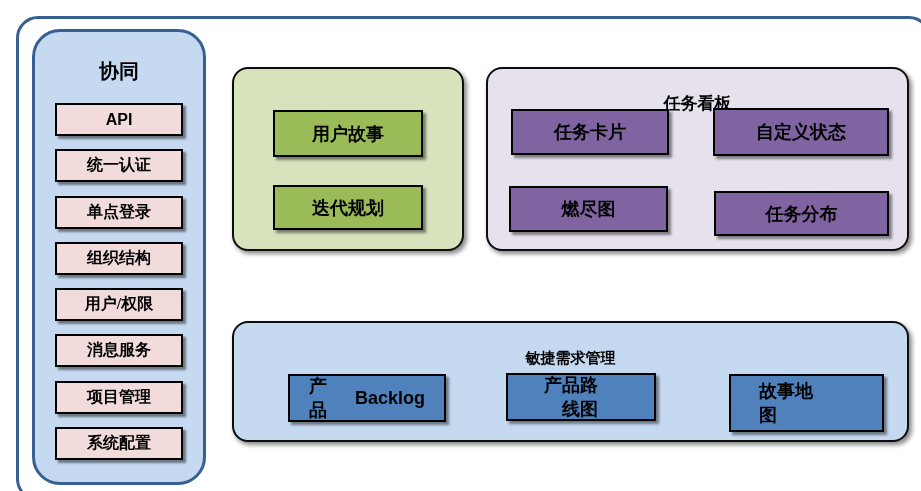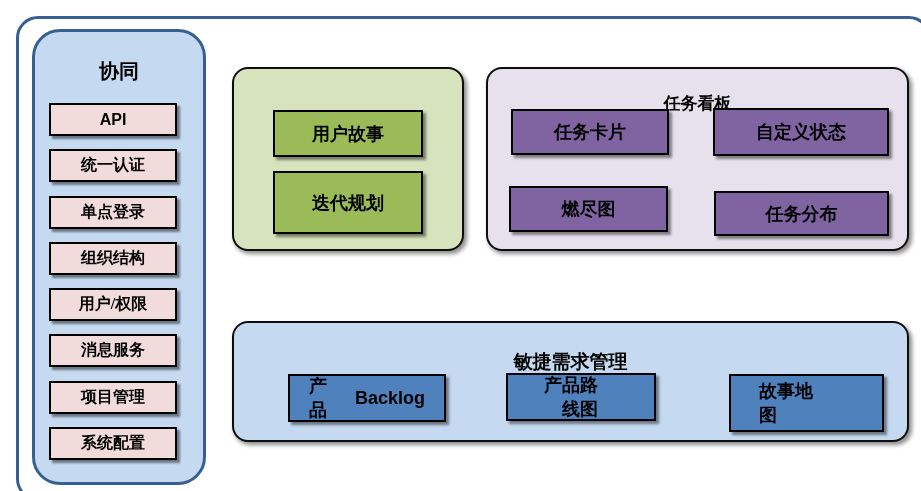--- a/index.html
+++ b/index.html
@@ -16,21 +16,21 @@
   .sidebar {
     position: absolute; left: 13px; top: 10px; width: 174px; height: 456px;
     background: #c5d9f1; border: 3.5px solid #376092; border-radius: 28px;
   }
   .sidebar-title {
     padding-top: 12px; text-align: center;
     font-size: 20px; font-weight: 700; color: #000;
   }
   .sidebar-items {
     position: absolute; left: 0; top: 57px; width: 100%;
-    display: flex; flex-direction: column; gap: 13.3px;
+    display: flex; flex-direction: column; align-items: center; gap: 13.3px;
   }
   .pill {
     width: 128px; height: 33px; flex: 0 0 33px;
     background: #f2dcdb; border: 2.5px solid #000;
     box-shadow: 2.5px 2.5px 2px rgba(0,0,0,0.45);
     display: flex; align-items: center; justify-content: center;
     font-family: "Liberation Serif", "DejaVu Serif", serif;
     font-weight: 700; font-size: 16px; color: #000;
   }
   .latin { font-family: "Liberation Sans", "DejaVu Sans", sans-serif; font-weight: 700; }
@@ -41,36 +41,36 @@
     box-shadow: 2.5px 3px 4px rgba(0,0,0,0.45);
   }
   .group-title {
     text-align: center; font-weight: 700; font-size: 17px; color: #000;
   }
   .group-green  { left: 213px; top: 48px;  width: 232px; height: 184px; background: #d6e3bc; }
   .group-purple { left: 467px; top: 48px;  width: 423px; height: 184px; background: #e6e1ed; }
   .group-blue   { left: 213px; top: 302px; width: 677px; height: 121px; background: #c5d9f1; }
   .group-green  .group-title { padding-top: 10px; }
   .group-purple .group-title { padding-top: 9px; }
-  .group-blue   .group-title { padding-top: 12px; font-size: 19px; }
+  .group-blue   .group-title { padding-top: 12px; font-size: 15px; }
 
   .feature {
     position: absolute; border: 2.5px solid #000;
     box-shadow: 3px 3px 2.5px rgba(0,0,0,0.45);
     display: flex; align-items: center; justify-content: center;
     font-family: "Liberation Serif", "DejaVu Serif", serif;
     font-weight: 700; font-size: 18px; color: #000;
   }
   .f-green  { background: #9bbb59; }
   .f-purple { background: #8064a2; }
   .f-blue   { background: #4f81bd; }
 
   
   .g-item-0 { left: 39px;  top: 41px;  width: 150px; height: 47px; }
-  .g-item-1 { left: 39px;  top: 102px; width: 150px; height: 63px; }
+  .g-item-1 { left: 39px;  top: 116px; width: 150px; height: 45px; }
   
   .k-item-0 { left: 23px;  top: 40px;  width: 158px; height: 46px; }
   .k-item-1 { left: 225px; top: 39px;  width: 176px; height: 48px; text-align: center; }
   .k-item-2 { left: 21px;  top: 117px; width: 159px; height: 46px; }
   .k-item-3 { left: 226px; top: 122px; width: 175px; height: 45px; }
   
   .a-item-0 { left: 54px;  top: 51px;  width: 158px; height: 48px; }
   .a-item-1 { left: 272px; top: 50px;  width: 150px; height: 48px; text-align: right; }
   .a-item-2 { left: 495px; top: 51px;  width: 155px; height: 58px; }
 </style>

